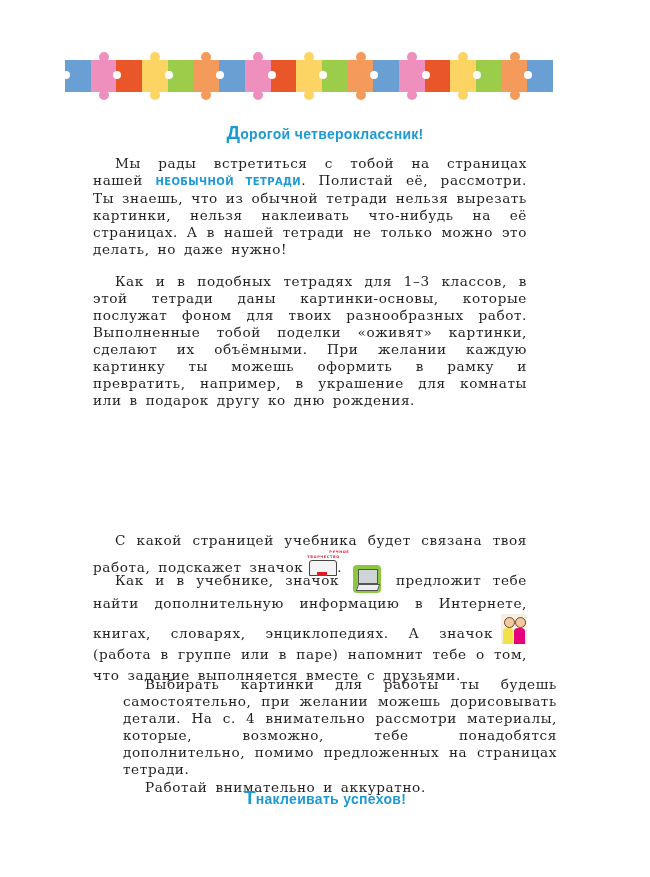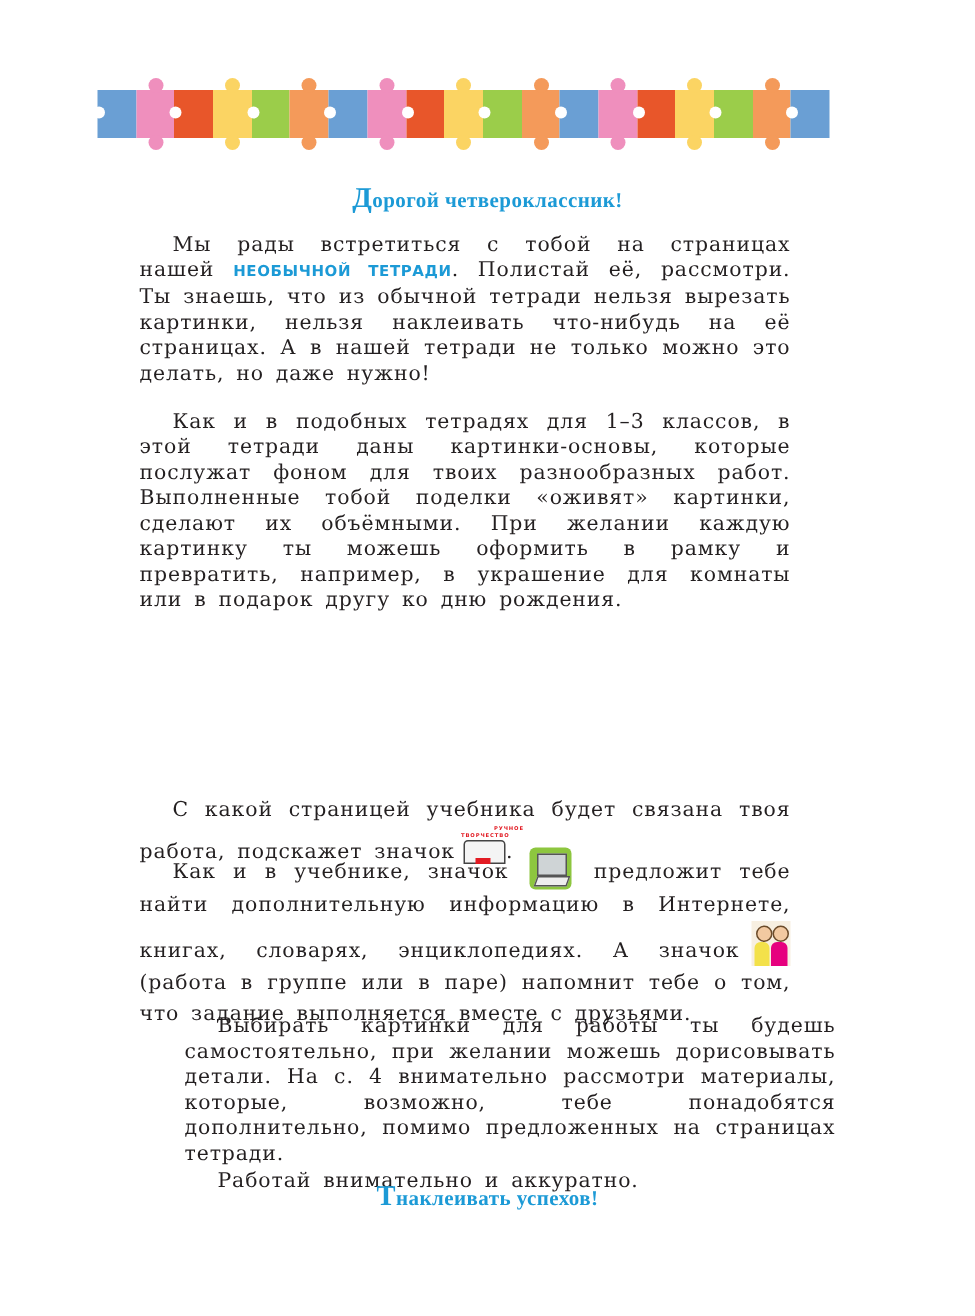--- a/index.html
+++ b/index.html
@@ -4,21 +4,21 @@
 <style>
   html, body { margin:0; padding:0; background:#ffffff; }
   body { width:650px; height:877px; position:relative; overflow:hidden; }
   .strip { position:absolute; left:65px; top:50px; width:490px; height:52px; display:flex; }
   .piece { position:relative; width:25.7px; height:52px; flex:0 0 25.7px; }
   .piece .body { position:absolute; left:0; top:10px; width:100%; height:32px; }
   .piece .tab-top { position:absolute; left:8px; top:2px; width:10px; height:10px; border-radius:50%; }
   .piece .tab-bot { position:absolute; left:8px; top:40px; width:10px; height:10px; border-radius:50%; }
   .piece .hole-l { position:absolute; left:-3px; top:21px; width:8px; height:8px; border-radius:50%; background:#fff; }
   .title { position:absolute; left:0; width:650px; text-align:center; color:#1c9ad6;
-           font-family:Liberation Serif, serif; font-weight:bold; font-size:14px; letter-spacing:0.3px; }
+           font-family:Liberation Sans, sans-serif; font-weight:bold; font-size:14px; letter-spacing:0.3px; }
   .title .cap { font-size:19px; }
   .text { position:absolute; left:93px; width:434px; font-family:"DejaVu Serif", serif;
           font-size:13.6px; line-height:17.1px; color:#231f20; text-align:justify; letter-spacing:0.6px; word-spacing:3px; }
   .text p { margin:0; text-indent:22px; }
   .hl { color:#1c9ad6; font-family:"DejaVu Sans", sans-serif; font-weight:bold; font-size:10px; letter-spacing:0.4px; }
   .icon-inline { display:inline-block; vertical-align:middle; position:relative; }
   .icon-book { width:30px; height:28px; margin-left:4px; vertical-align:-6px; }
   .icon-book .lbl { position:absolute; left:0; top:0; width:30px; height:9px; color:#e21b23; font-family:"DejaVu Sans", sans-serif; font-size:3.5px; font-weight:bold; line-height:4.5px; text-align:center; }
   .icon-book .pages { position:absolute; left:2px; top:10px; width:26px; height:14px; border:1px solid #444; border-radius:3px 3px 0 0; background:#f4f4f4; }
   .icon-book .cover { position:absolute; left:10px; top:22px; width:10px; height:4px; background:#e21b23; }

